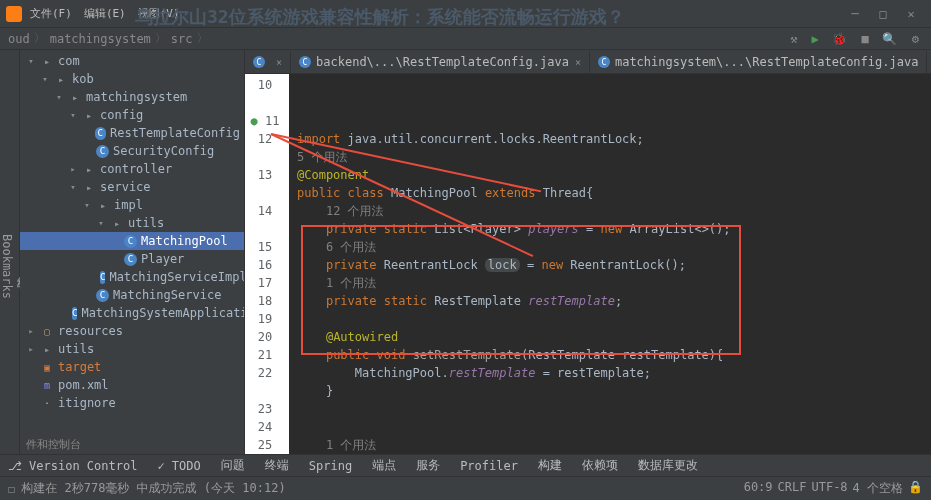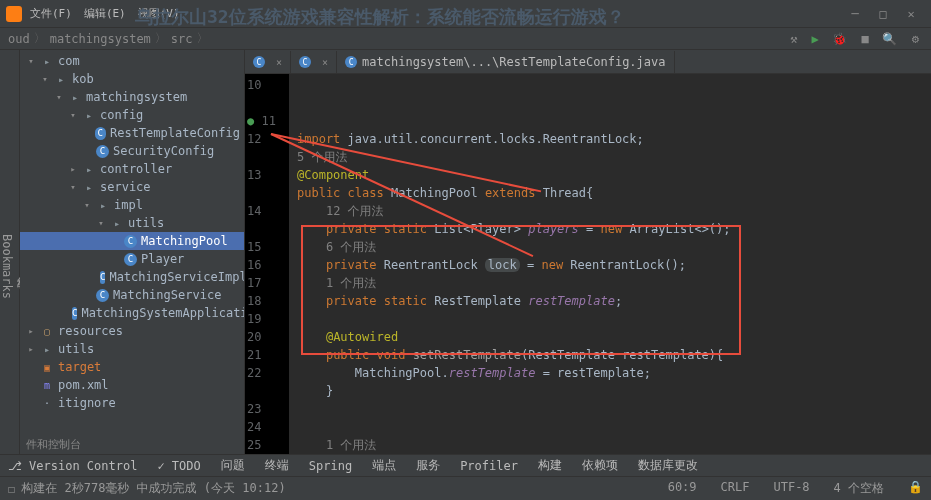--- a/index.html
+++ b/index.html
@@ -29,39 +29,39 @@
 .ic-class{background:#4a86c7;color:#fff;border-radius:8px;width:13px;height:13px;font-size:9px}
 .ic-res{color:#c9a26d}
 .ic-target{color:#d87b3a}
 .ic-xml{color:#8888ff}
 .editor-area{flex:1;display:flex;flex-direction:column;background:#2b2b2b;position:relative}
 .tabs{height:24px;background:#3c3f41;display:flex;align-items:flex-end;border-bottom:1px solid #323232;overflow:hidden}
 .tab{height:22px;padding:0 8px;display:flex;align-items:center;font-size:11px;color:#bbb;background:#3c3f41;border-right:1px solid #323232;cursor:pointer;white-space:nowrap}
 .tab .tab-ic{width:12px;height:12px;background:#4a86c7;border-radius:6px;margin-right:5px;display:inline-flex;align-items:center;justify-content:center;color:#fff;font-size:8px}
 .tab .close{margin-left:6px;color:#888;font-size:10px}
 .editor{flex:1;display:flex;overflow:hidden;position:relative}
-.gutter{width:44px;background:#000000;text-align:left;padding:2px 6px 2px 2px;color:#606366;font-family:Consolas,monospace;font-size:12px;line-height:18px}
+.gutter{width:44px;background:#ffffff;text-align:center;padding:2px 6px 2px 2px;color:#606366;font-family:Consolas,monospace;font-size:12px;line-height:18px}
 .gutter .gl{height:18px}
 .gutter .mark{color:#499c54}
 .code{flex:1;padding:2px 8px;font-family:Consolas,monospace;font-size:12px;line-height:18px;white-space:pre;position:relative}
 .code .ln{height:18px}
 .kw{color:#cc7832}
 .ann{color:#bbb529}
 .cls{color:#a9b7c6}
 .mth{color:#a3a3a3}
 .cmt{color:#808080}
 .fld{color:#9876aa;font-style:italic}
 .redbox{position:absolute;border:2px solid #e74c3c;pointer-events:none}
 .redline{position:absolute;height:2px;background:#e74c3c;transform-origin:left center;pointer-events:none}
 .bottom-tabs{height:22px;background:#3c3f41;border-top:1px solid #323232;display:flex;align-items:center;padding:0 8px;font-size:11px;color:#bbb;gap:20px}
 .bottom-tabs .bt{cursor:pointer;display:flex;align-items:center;gap:4px}
 .statusbar{height:24px;background:#3c3f41;border-top:1px solid #323232;display:flex;align-items:center;padding:0 8px;font-size:11px;color:#999}
 .statusbar .sb-left{display:flex;align-items:center;gap:6px}
 .statusbar .spacer{flex:1}
-.statusbar .sb-right{display:flex;gap:24px}
+.statusbar .sb-right{display:flex;gap:5px}
 .boxed{background:#45494a;padding:0 3px;border-radius:6px}
 </style>
 </head>
 <body>
 
 <div class="overlay-title">乌拉尔山32位系统游戏兼容性解析：系统能否流畅运行游戏？</div>
 
 <div class="titlebar">
   <div class="logo"></div>
   <span class="menu-item">文件(F)</span>
@@ -206,20 +206,21 @@
   </div>
 
   <div class="editor-area">
     <div class="tabs" id="tabs">
         <div class="tab">
           <span class="tab-ic">C</span>
           <span class="close">×</span>
         </div>
         <div class="tab">
           <span class="tab-ic">C</span>
+          <span>backend\...\RestTemplateConfig.java</span>
           <span class="close">×</span>
         </div>
         <div class="tab">
           <span class="tab-ic">C</span>
           <span>matchingsystem\...\RestTemplateConfig.java</span>
         </div>
       </div>
     <div class="editor">
       <div class="gutter" id="gutter">
           <div class="gl">10</div>

